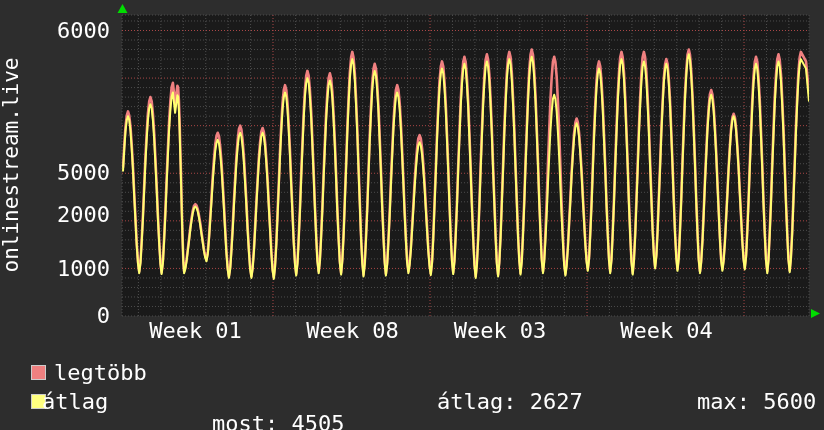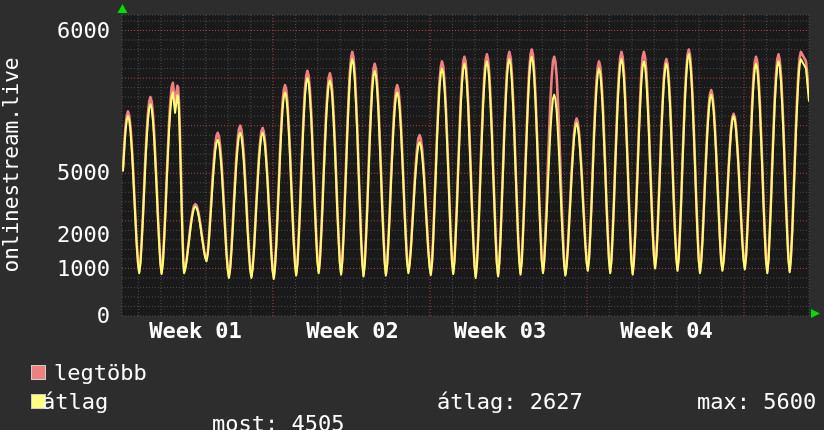--- a/index.html
+++ b/index.html
@@ -4,21 +4,21 @@
 <style>
   html,body{margin:0;padding:0;background:#2d2d2d;}
   #screen{
     position:relative;width:824px;height:430px;overflow:hidden;
     background:#2d2d2d;
     font-family:"DejaVu Sans Mono","Liberation Mono",monospace;
     color:#ffffff;
   }
   .txt{position:absolute;font-size:22px;line-height:21px;white-space:pre;color:#ffffff;}
   .ylab{width:96px;text-align:right;left:14px;}
-  .wklab{width:110px;text-align:center;top:320px;font-weight:bold;}
+  .wklab{width:110px;text-align:center;top:320px;}
   #vtitle{
     position:absolute;top:165px;left:11px;
     transform:translate(-50%,-50%) rotate(-90deg);
     font-size:21px;line-height:21px;white-space:nowrap;
   }
   .sq{position:absolute;left:31px;width:13px;height:13px;border:1px solid #cccccc;box-sizing:content-box;}
   svg{position:absolute;top:0;left:0;}
 </style>
 </head>
 <body>
@@ -98,26 +98,26 @@
       <path d="M123.0 167.8 L124.3 144.8 L125.5 126.8 L126.8 115.3 L128.0 111.4 L129.2 115.3 L130.5 126.6 L131.7 144.3 L133.0 167.0 L134.2 192.6 L135.5 218.7 L136.7 242.7 L138.0 261.8 L139.2 271.5 L139.2 271.5 L140.5 260.9 L141.7 240.2 L143.0 214.0 L144.2 185.5 L145.4 157.7 L146.7 133.0 L147.9 113.6 L149.2 101.3 L150.4 97.1 L151.7 101.4 L152.9 113.7 L154.2 133.2 L155.4 158.0 L156.7 186.0 L157.9 214.6 L159.2 241.0 L160.4 261.8 L161.6 272.5 L161.6 272.5 L162.9 260.9 L164.1 238.4 L165.4 209.9 L166.6 179.0 L167.9 148.7 L169.1 121.8 L170.4 100.8 L171.6 87.4 L172.9 82.8 L175.1 103.3 L177.4 85.7 L178.1 87.4 L178.9 100.7 L179.6 121.6 L180.3 148.3 L181.1 178.5 L181.8 209.3 L182.6 237.6 L183.3 260.0 L184.1 271.5 L184.1 271.5 L185.3 267.4 L186.6 259.4 L187.8 249.3 L189.1 238.3 L190.3 227.6 L191.6 218.0 L192.8 210.6 L194.0 205.8 L195.3 204.2 L196.5 205.5 L197.8 209.4 L199.0 215.6 L200.3 223.4 L201.5 232.3 L202.8 241.3 L204.0 249.7 L205.3 256.2 L206.5 259.6 L206.5 259.6 L207.8 251.9 L209.0 236.8 L210.2 217.8 L211.5 197.1 L212.7 176.8 L214.0 158.9 L215.2 144.8 L216.5 135.9 L217.7 132.8 L219.0 136.3 L220.2 146.4 L221.5 162.3 L222.7 182.6 L224.0 205.5 L225.2 228.9 L226.4 250.5 L227.7 267.6 L228.9 276.3 L228.9 276.3 L230.2 267.1 L231.4 249.2 L232.7 226.6 L233.9 202.0 L235.2 177.9 L236.4 156.6 L237.7 139.9 L238.9 129.3 L240.2 125.7 L241.4 129.3 L242.6 139.9 L243.9 156.6 L245.1 177.9 L246.4 202.0 L247.6 226.6 L248.9 249.2 L250.1 267.1 L251.4 276.3 L251.4 276.3 L252.6 267.3 L253.9 249.6 L255.1 227.4 L256.3 203.2 L257.6 179.5 L258.8 158.5 L260.1 142.1 L261.3 131.6 L262.6 128.0 L263.8 131.7 L265.1 142.2 L266.3 158.7 L267.6 179.8 L268.8 203.7 L270.1 228.0 L271.3 250.4 L272.5 268.2 L273.8 277.2 L273.8 277.2 L275.0 265.6 L276.3 242.7 L277.5 213.9 L278.8 182.6 L280.0 151.9 L281.3 124.7 L282.5 103.4 L283.8 89.9 L285.0 85.2 L286.3 89.8 L287.5 103.1 L288.7 124.0 L290.0 150.7 L291.2 180.9 L292.5 211.7 L293.7 240.0 L295.0 262.4 L296.2 273.9 L296.2 273.9 L297.5 261.6 L298.7 237.4 L300.0 206.9 L301.2 173.8 L302.5 141.4 L303.7 112.7 L304.9 90.2 L306.2 75.9 L307.4 70.9 L308.7 75.8 L309.9 89.9 L311.2 112.2 L312.4 140.6 L313.7 172.6 L314.9 205.3 L316.2 235.5 L317.4 259.3 L318.7 271.5 L318.7 271.5 L319.9 259.5 L321.1 235.9 L322.4 206.1 L323.6 173.8 L324.9 142.1 L326.1 114.1 L327.4 92.1 L328.6 78.1 L329.9 73.3 L331.1 78.2 L332.4 92.2 L333.6 114.4 L334.9 142.6 L336.1 174.5 L337.3 207.1 L338.6 237.1 L339.8 260.8 L341.1 272.9 L341.1 272.9 L342.3 259.5 L343.6 233.2 L344.8 200.0 L346.1 164.0 L347.3 128.6 L348.6 97.4 L349.8 72.9 L351.1 57.3 L352.3 51.9 L353.5 57.3 L354.8 73.0 L356.0 97.7 L357.3 129.3 L358.5 164.9 L359.8 201.3 L361.0 234.8 L362.3 261.3 L363.5 274.8 L363.5 274.8 L364.8 262.0 L366.0 236.9 L367.3 205.2 L368.5 170.8 L369.7 137.1 L371.0 107.2 L372.2 83.8 L373.5 68.9 L374.7 63.8 L376.0 68.9 L377.2 83.7 L378.5 107.0 L379.7 136.7 L381.0 170.3 L382.2 204.6 L383.5 236.1 L384.7 261.1 L385.9 273.9 L385.9 273.9 L387.2 262.4 L388.4 240.0 L389.7 211.7 L390.9 180.9 L392.2 150.7 L393.4 124.0 L394.7 103.1 L395.9 89.8 L397.2 85.2 L398.4 89.7 L399.7 102.9 L400.9 123.5 L402.1 149.9 L403.4 179.7 L404.6 210.1 L405.9 238.0 L407.1 260.2 L408.4 271.5 L408.4 271.5 L409.6 263.2 L410.9 247.0 L412.1 226.5 L413.4 204.3 L414.6 182.5 L415.9 163.2 L417.1 148.1 L418.3 138.5 L419.6 135.2 L420.8 138.5 L422.1 148.3 L423.3 163.6 L424.6 183.2 L425.8 205.3 L427.1 227.8 L428.3 248.6 L429.6 265.0 L430.8 273.4 L430.8 273.4 L432.1 260.5 L433.3 235.3 L434.5 203.5 L435.8 168.9 L437.0 135.0 L438.3 105.0 L439.5 81.5 L440.8 66.6 L442.0 61.4 L443.3 66.5 L444.5 81.4 L445.8 104.8 L447.0 134.7 L448.3 168.4 L449.5 202.8 L450.7 234.5 L452.0 259.6 L453.2 272.5 L453.2 272.5 L454.5 259.4 L455.7 233.7 L457.0 201.3 L458.2 166.1 L459.5 131.6 L460.7 101.0 L462.0 77.1 L463.2 61.9 L464.4 56.7 L465.7 62.0 L466.9 77.5 L468.2 101.8 L469.4 132.9 L470.7 168.0 L471.9 203.8 L473.2 236.8 L474.4 262.9 L475.7 276.3 L475.7 276.3 L476.9 262.8 L478.2 236.4 L479.4 203.0 L480.6 166.8 L481.9 131.4 L483.1 99.9 L484.4 75.3 L485.6 59.7 L486.9 54.3 L488.1 59.6 L489.4 75.2 L490.6 99.6 L491.9 130.9 L493.1 166.1 L494.4 202.1 L495.6 235.2 L496.8 261.4 L498.1 274.8 L498.1 274.8 L499.3 261.3 L500.6 234.8 L501.8 201.3 L503.1 164.9 L504.3 129.3 L505.6 97.7 L506.8 73.0 L508.1 57.3 L509.3 51.9 L510.6 57.3 L511.8 72.9 L513.0 97.4 L514.3 128.6 L515.5 164.0 L516.8 200.0 L518.0 233.2 L519.3 259.5 L520.5 272.9 L520.5 272.9 L521.8 259.4 L523.0 232.8 L524.3 199.2 L525.5 162.8 L526.8 127.1 L528.0 95.5 L529.2 70.7 L530.5 54.9 L531.7 49.5 L533.0 54.9 L534.2 70.6 L535.5 95.2 L536.7 126.6 L538.0 162.1 L539.2 198.3 L540.5 231.6 L541.7 258.0 L543.0 271.5 L543.0 271.5 L544.2 258.5 L545.4 232.9 L546.7 200.6 L547.9 165.6 L549.2 131.3 L550.4 100.8 L551.7 77.0 L552.9 61.9 L554.2 56.7 L555.4 61.9 L556.7 77.2 L557.9 101.3 L559.2 132.1 L560.4 166.8 L561.6 202.2 L562.9 234.9 L564.1 260.7 L565.4 273.9 L565.4 273.9 L566.6 264.5 L567.9 246.0 L569.1 222.6 L570.4 197.3 L571.6 172.5 L572.9 150.5 L574.1 133.2 L575.4 122.3 L576.6 118.5 L577.8 122.2 L579.1 132.8 L580.3 149.5 L581.6 170.8 L582.8 194.9 L584.1 219.5 L585.3 242.1 L586.6 260.0 L587.8 269.1 L587.8 269.1 L589.1 256.5 L590.3 231.8 L591.6 200.6 L592.8 166.7 L594.0 133.5 L595.3 104.1 L596.5 81.1 L597.8 66.5 L599.0 61.4 L600.3 66.5 L601.5 81.3 L602.8 104.6 L604.0 134.4 L605.3 167.9 L606.5 202.2 L607.8 233.8 L609.0 258.7 L610.2 271.5 L610.2 271.5 L611.5 258.2 L612.7 232.1 L614.0 199.1 L615.2 163.2 L616.5 128.1 L617.7 97.1 L619.0 72.7 L620.2 57.2 L621.5 51.9 L622.7 57.3 L624.0 72.9 L625.2 97.4 L626.4 128.6 L627.7 164.0 L628.9 200.0 L630.2 233.2 L631.4 259.5 L632.7 272.9 L632.7 272.9 L633.9 259.5 L635.2 233.2 L636.4 200.0 L637.7 164.0 L638.9 128.6 L640.2 97.4 L641.4 72.9 L642.6 57.3 L643.9 51.9 L645.1 57.1 L646.4 72.3 L647.6 96.1 L648.9 126.5 L650.1 160.8 L651.4 195.9 L652.6 228.2 L653.9 253.7 L655.1 266.8 L655.1 266.8 L656.4 254.1 L657.6 229.4 L658.8 198.2 L660.1 164.3 L661.3 131.2 L662.6 101.7 L663.8 78.7 L665.1 64.1 L666.3 59.1 L667.6 64.1 L668.8 79.0 L670.1 102.2 L671.3 132.0 L672.6 165.5 L673.8 199.8 L675.0 231.4 L676.3 256.4 L677.5 269.1 L677.5 269.1 L678.8 255.8 L680.0 229.7 L681.3 196.7 L682.5 160.9 L683.8 125.8 L685.0 94.7 L686.3 70.3 L687.5 54.8 L688.8 49.5 L690.0 54.9 L691.2 70.6 L692.5 95.2 L693.7 126.6 L695.0 162.1 L696.2 198.3 L697.5 231.6 L698.7 258.0 L700.0 271.5 L700.0 271.5 L701.2 260.5 L702.5 238.9 L703.7 211.6 L704.9 182.0 L706.2 153.0 L707.4 127.3 L708.7 107.2 L709.9 94.4 L711.2 90.0 L712.4 94.3 L713.7 107.0 L714.9 126.8 L716.2 152.2 L717.4 180.8 L718.7 210.0 L719.9 236.9 L721.1 258.2 L722.4 269.1 L722.4 269.1 L723.6 259.7 L724.9 241.2 L726.1 217.9 L727.4 192.5 L728.6 167.7 L729.9 145.7 L731.1 128.5 L732.4 117.5 L733.6 113.8 L734.9 117.5 L736.1 128.4 L737.3 145.4 L738.6 167.2 L739.8 191.8 L741.1 216.9 L742.3 240.0 L743.6 258.4 L744.8 267.7 L744.8 267.7 L746.1 254.9 L747.3 229.8 L748.6 198.1 L749.8 163.6 L751.1 129.9 L752.3 100.1 L753.5 76.7 L754.8 61.8 L756.0 56.7 L757.3 61.9 L758.5 77.0 L759.8 100.8 L761.0 131.3 L762.3 165.6 L763.5 200.6 L764.8 232.9 L766.0 258.5 L767.3 271.5 L767.3 271.5 L768.5 258.3 L769.7 232.5 L771.0 199.9 L772.2 164.4 L773.5 129.7 L774.7 98.9 L776.0 74.9 L777.2 59.5 L778.5 54.3 L779.7 59.5 L781.0 74.8 L782.2 98.8 L783.5 129.4 L784.7 163.9 L785.9 199.2 L787.2 231.7 L788.4 257.4 L789.7 270.6 L789.7 270.6 L790.9 257.3 L792.2 231.3 L793.4 198.4 L794.7 162.8 L795.9 127.8 L797.2 96.9 L798.4 72.6 L799.7 57.2 L800.9 51.9 L806.0 61.4 L809.0 93.3" fill="none" stroke="#f08080" stroke-width="2.6" stroke-linejoin="round" clip-path="url(#pc)"></path>
       <path d="M123.0 171.5 L124.3 148.9 L125.5 131.3 L126.8 120.0 L128.0 116.2 L129.2 119.9 L130.5 131.0 L131.7 148.4 L133.0 170.7 L134.2 195.8 L135.5 221.4 L136.7 245.0 L138.0 263.6 L139.2 273.2 L139.2 273.2 L140.5 262.9 L141.7 242.8 L143.0 217.5 L144.2 189.9 L145.4 162.9 L146.7 139.0 L147.9 120.3 L149.2 108.3 L150.4 104.3 L151.7 108.4 L152.9 120.3 L154.2 139.2 L155.4 163.2 L156.7 190.4 L157.9 218.1 L159.2 243.6 L160.4 263.8 L161.6 274.1 L161.6 274.1 L162.9 263.1 L164.1 241.5 L165.4 214.2 L166.6 184.5 L167.9 155.5 L169.1 129.7 L170.4 109.6 L171.6 96.8 L172.9 92.4 L175.1 112.8 L177.4 95.2 L178.1 96.7 L178.9 109.5 L179.6 129.5 L180.3 155.1 L181.1 184.0 L181.8 213.5 L182.6 240.7 L183.3 262.2 L184.1 273.2 L184.1 273.2 L185.3 269.1 L186.6 261.2 L187.8 251.2 L189.1 240.3 L190.3 229.7 L191.6 220.3 L192.8 212.9 L194.0 208.2 L195.3 206.6 L196.5 207.9 L197.8 211.7 L199.0 217.8 L200.3 225.6 L201.5 234.3 L202.8 243.2 L204.0 251.4 L205.3 258.0 L206.5 261.3 L206.5 261.3 L207.8 253.9 L209.0 239.5 L210.2 221.3 L211.5 201.5 L212.7 182.1 L214.0 164.9 L215.2 151.4 L216.5 142.9 L217.7 139.9 L219.0 143.3 L220.2 153.0 L221.5 168.3 L222.7 187.8 L224.0 209.9 L225.2 232.4 L226.4 253.1 L227.7 269.6 L228.9 277.9 L228.9 277.9 L230.2 269.1 L231.4 251.9 L232.7 230.1 L233.9 206.4 L235.2 183.2 L236.4 162.6 L237.7 146.6 L238.9 136.3 L240.2 132.8 L241.4 136.3 L242.6 146.6 L243.9 162.6 L245.1 183.2 L246.4 206.4 L247.6 230.1 L248.9 251.9 L250.1 269.1 L251.4 277.9 L251.4 277.9 L252.6 269.1 L253.9 251.9 L255.1 230.1 L256.3 206.4 L257.6 183.2 L258.8 162.6 L260.1 146.6 L261.3 136.3 L262.6 132.8 L263.8 136.3 L265.1 146.6 L266.3 162.8 L267.6 183.5 L268.8 206.9 L270.1 230.7 L271.3 252.6 L272.5 270.0 L273.8 278.9 L273.8 278.9 L275.0 267.6 L276.3 245.4 L277.5 217.4 L278.8 186.9 L280.0 157.1 L281.3 130.7 L282.5 110.0 L283.8 96.9 L285.0 92.4 L286.3 96.8 L287.5 109.7 L288.7 130.0 L290.0 156.0 L291.2 185.2 L292.5 215.1 L293.7 242.6 L295.0 264.4 L296.2 275.6 L296.2 275.6 L297.5 263.6 L298.7 240.1 L300.0 210.4 L301.2 178.2 L302.5 146.6 L303.7 118.7 L304.9 96.8 L306.2 82.9 L307.4 78.1 L308.7 82.8 L309.9 96.6 L311.2 118.2 L312.4 145.8 L313.7 177.0 L314.9 208.8 L316.2 238.1 L317.4 261.3 L318.7 273.2 L318.7 273.2 L319.9 261.5 L321.1 238.5 L322.4 209.6 L323.6 178.2 L324.9 147.4 L326.1 120.1 L327.4 98.7 L328.6 85.1 L329.9 80.5 L331.1 85.2 L332.4 98.9 L333.6 120.4 L334.9 147.9 L336.1 178.9 L337.3 210.6 L338.6 239.7 L339.8 262.8 L341.1 274.6 L341.1 274.6 L342.3 261.5 L343.6 235.9 L344.8 203.5 L346.1 168.3 L347.3 133.9 L348.6 103.4 L349.8 79.5 L351.1 64.3 L352.3 59.1 L353.5 64.3 L354.8 79.6 L356.0 103.8 L357.3 134.5 L358.5 169.3 L359.8 204.8 L361.0 237.4 L362.3 263.3 L363.5 276.5 L363.5 276.5 L364.8 264.0 L366.0 239.6 L367.3 208.7 L368.5 175.2 L369.7 142.3 L371.0 113.2 L372.2 90.4 L373.5 75.9 L374.7 70.9 L376.0 75.9 L377.2 90.3 L378.5 113.0 L379.7 142.0 L381.0 174.7 L382.2 208.1 L383.5 238.8 L384.7 263.1 L385.9 275.6 L385.9 275.6 L387.2 264.4 L388.4 242.6 L389.7 215.1 L390.9 185.2 L392.2 156.0 L393.4 130.0 L394.7 109.7 L395.9 96.8 L397.2 92.4 L398.4 96.7 L399.7 109.5 L400.9 129.5 L402.1 155.1 L403.4 184.0 L404.6 213.5 L405.9 240.7 L407.1 262.2 L408.4 273.2 L408.4 273.2 L409.6 265.2 L410.9 249.7 L412.1 230.0 L413.4 208.7 L414.6 187.7 L415.9 169.2 L417.1 154.7 L418.3 145.5 L419.6 142.3 L420.8 145.5 L422.1 154.9 L423.3 169.6 L424.6 188.4 L425.8 209.6 L427.1 231.3 L428.3 251.2 L429.6 267.0 L430.8 275.1 L430.8 275.1 L432.1 262.5 L433.3 238.0 L434.5 207.0 L435.8 173.3 L437.0 140.3 L438.3 111.0 L439.5 88.1 L440.8 73.6 L442.0 68.6 L443.3 73.5 L444.5 88.0 L445.8 110.8 L447.0 139.9 L448.3 172.8 L449.5 206.3 L450.7 237.2 L452.0 261.6 L453.2 274.1 L453.2 274.1 L454.5 261.4 L455.7 236.3 L457.0 204.7 L458.2 170.4 L459.5 136.8 L460.7 107.0 L462.0 83.7 L463.2 68.9 L464.4 63.8 L465.7 69.0 L466.9 84.1 L468.2 107.8 L469.4 138.1 L470.7 172.4 L471.9 207.3 L473.2 239.5 L474.4 264.9 L475.7 277.9 L475.7 277.9 L476.9 264.8 L478.2 239.0 L479.4 206.5 L480.6 171.2 L481.9 136.6 L483.1 105.9 L484.4 81.9 L485.6 66.7 L486.9 61.4 L488.1 66.6 L489.4 81.8 L490.6 105.6 L491.9 136.1 L493.1 170.5 L494.4 205.6 L495.6 237.9 L496.8 263.4 L498.1 276.5 L498.1 276.5 L499.3 263.3 L500.6 237.4 L501.8 204.8 L503.1 169.3 L504.3 134.5 L505.6 103.8 L506.8 79.6 L508.1 64.3 L509.3 59.1 L510.6 64.3 L511.8 79.5 L513.0 103.4 L514.3 133.9 L515.5 168.3 L516.8 203.5 L518.0 235.9 L519.3 261.5 L520.5 274.6 L520.5 274.6 L521.8 261.4 L523.0 235.4 L524.3 202.7 L525.5 167.1 L526.8 132.3 L528.0 101.5 L529.2 77.3 L530.5 61.9 L531.7 56.7 L533.0 61.9 L534.2 77.2 L535.5 101.2 L536.7 131.8 L538.0 166.4 L539.2 201.8 L540.5 234.3 L541.7 260.0 L543.0 273.2 L543.0 273.2 L544.2 262.3 L545.4 241.1 L546.7 214.3 L547.9 185.2 L549.2 156.7 L550.4 131.4 L551.7 111.6 L552.9 99.1 L554.2 94.7 L555.4 99.1 L556.7 111.9 L557.9 131.9 L559.2 157.5 L560.4 186.4 L561.6 215.9 L562.9 243.1 L564.1 264.6 L565.4 275.6 L565.4 275.6 L566.6 266.3 L567.9 248.2 L569.1 225.3 L570.4 200.5 L571.6 176.1 L572.9 154.6 L574.1 137.7 L575.4 127.0 L576.6 123.3 L577.8 126.9 L579.1 137.3 L580.3 153.6 L581.6 174.5 L582.8 198.1 L584.1 222.1 L585.3 244.3 L586.6 261.8 L587.8 270.8 L587.8 270.8 L589.1 258.5 L590.3 234.5 L591.6 204.1 L592.8 171.1 L594.0 138.8 L595.3 110.1 L596.5 87.7 L597.8 73.5 L599.0 68.6 L600.3 73.5 L601.5 87.9 L602.8 110.6 L604.0 139.6 L605.3 172.3 L606.5 205.7 L607.8 236.4 L609.0 260.7 L610.2 273.2 L610.2 273.2 L611.5 260.2 L612.7 234.7 L614.0 202.5 L615.2 167.6 L616.5 133.4 L617.7 103.1 L619.0 79.3 L620.2 64.2 L621.5 59.1 L622.7 64.3 L624.0 79.5 L625.2 103.4 L626.4 133.9 L627.7 168.3 L628.9 203.5 L630.2 235.9 L631.4 261.5 L632.7 274.6 L632.7 274.6 L633.9 261.7 L635.2 236.3 L636.4 204.3 L637.7 169.5 L638.9 135.4 L640.2 105.3 L641.4 81.6 L642.6 66.6 L643.9 61.4 L645.1 66.4 L646.4 81.0 L647.6 104.0 L648.9 133.3 L650.1 166.4 L651.4 200.1 L652.6 231.2 L653.9 255.8 L655.1 268.4 L655.1 268.4 L656.4 256.0 L657.6 231.7 L658.8 200.9 L660.1 167.5 L661.3 134.8 L662.6 105.9 L663.8 83.2 L665.1 68.8 L666.3 63.8 L667.6 68.8 L668.8 83.4 L670.1 106.4 L671.3 135.7 L672.6 168.7 L673.8 202.5 L675.0 233.6 L676.3 258.2 L677.5 270.8 L677.5 270.8 L678.8 257.6 L680.0 231.9 L681.3 199.4 L682.5 164.0 L683.8 129.5 L685.0 98.8 L686.3 74.8 L687.5 59.5 L688.8 54.3 L690.0 59.6 L691.2 75.0 L692.5 99.3 L693.7 130.3 L695.0 165.3 L696.2 201.0 L697.5 233.8 L698.7 259.9 L700.0 273.2 L700.0 273.2 L701.2 262.3 L702.5 241.1 L703.7 214.3 L704.9 185.2 L706.2 156.7 L707.4 131.4 L708.7 111.6 L709.9 99.1 L711.2 94.7 L712.4 99.0 L713.7 111.4 L714.9 130.9 L716.2 155.9 L717.4 184.0 L718.7 212.7 L719.9 239.2 L721.1 260.1 L722.4 270.8 L722.4 270.8 L723.6 261.4 L724.9 243.0 L726.1 219.8 L727.4 194.5 L728.6 169.8 L729.9 147.9 L731.1 130.8 L732.4 119.9 L733.6 116.2 L734.9 119.9 L736.1 130.7 L737.3 147.6 L738.6 169.3 L739.8 193.8 L741.1 218.8 L742.3 241.8 L743.6 260.1 L744.8 269.4 L744.8 269.4 L746.1 256.9 L747.3 232.4 L748.6 201.6 L749.8 168.0 L751.1 135.2 L752.3 106.1 L753.5 83.3 L754.8 68.8 L756.0 63.8 L757.3 68.9 L758.5 83.6 L759.8 106.9 L761.0 136.5 L762.3 169.9 L763.5 204.1 L764.8 235.6 L766.0 260.5 L767.3 273.2 L767.3 273.2 L768.5 260.3 L769.7 235.1 L771.0 203.3 L772.2 168.8 L773.5 134.9 L774.7 105.0 L776.0 81.5 L777.2 66.6 L778.5 61.4 L779.7 66.5 L781.0 81.4 L782.2 104.8 L783.5 134.6 L784.7 168.3 L785.9 202.7 L787.2 234.3 L788.4 259.4 L789.7 272.2 L789.7 272.2 L790.9 259.3 L792.2 233.9 L793.4 201.9 L794.7 167.1 L795.9 133.1 L797.2 102.9 L798.4 79.2 L799.7 64.2 L800.9 59.1 L806.0 68.6 L809.0 101.6" fill="none" stroke="#ffff70" stroke-width="2" stroke-linejoin="round" clip-path="url(#pc)"></path>
       <polygon points="117.5,13 127.5,13 122.5,4" fill="#00dd00"></polygon>
       <polygon points="811,309 811,318 820,313.5" fill="#00dd00"></polygon>
     </svg>
 
   <div id="vtitle" class="txt">onlinestream.live</div>
 
   <div class="txt ylab" style="top:19.5px">6000</div>
   <div class="txt ylab" style="top:162px">5000</div>
-  <div class="txt ylab" style="top:224px">2000</div>
+  <div class="txt ylab" style="top:204px">2000</div>
   <div class="txt ylab" style="top:257.5px">1000</div>
   <div class="txt ylab" style="top:305px">0</div>
 
   <div class="txt wklab" style="left:140.5px">Week 01</div>
-  <div class="txt wklab" style="left:297.5px">Week 02</div>
+  <div class="txt wklab" style="left:297.5px">Week 08</div>
   <div class="txt wklab" style="left:445px">Week 03</div>
   <div class="txt wklab" style="left:611.5px">Week 04</div>
 
   <div class="sq" id="sq-max" style="top: 365px; background: rgb(239, 128, 128);"></div>
   <div class="txt" style="left:54px;top:362px">legtöbb</div>
 
   <div class="sq" id="sq-avg" style="top: 394px; background: rgb(255, 255, 128);"></div>
   <div class="txt" style="left:42px;top:391px">átlag</div>
 
   <div class="txt" style="left:212px;top:413px">most: 4505</div>

